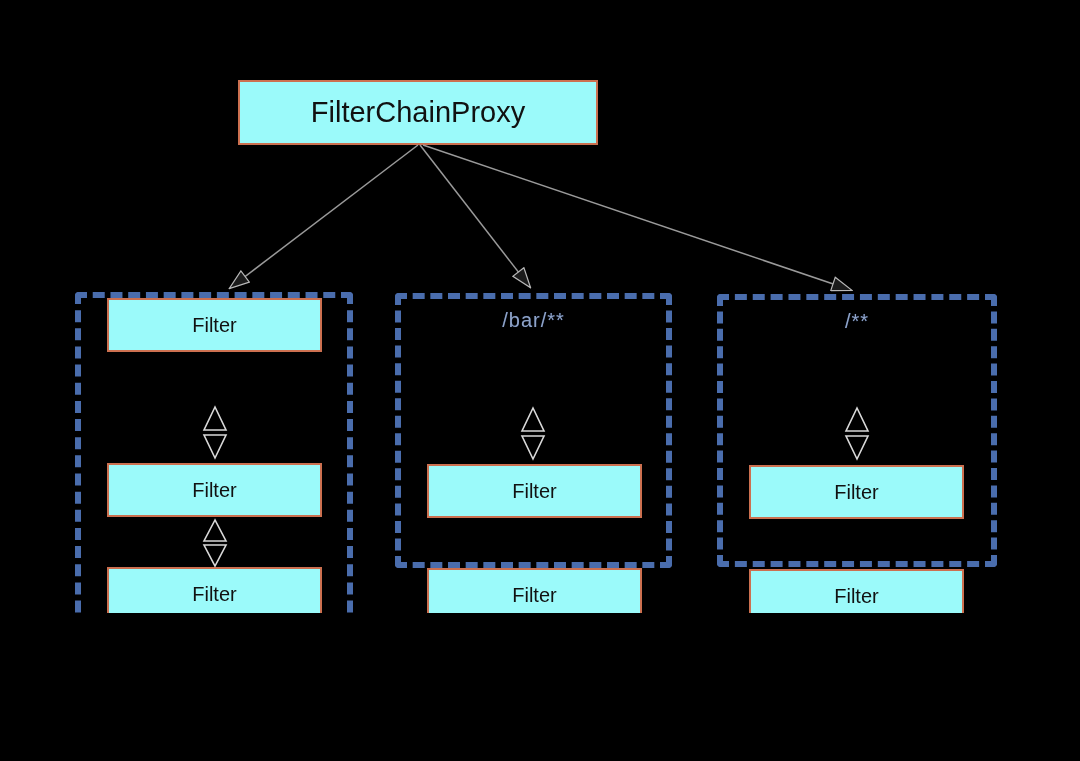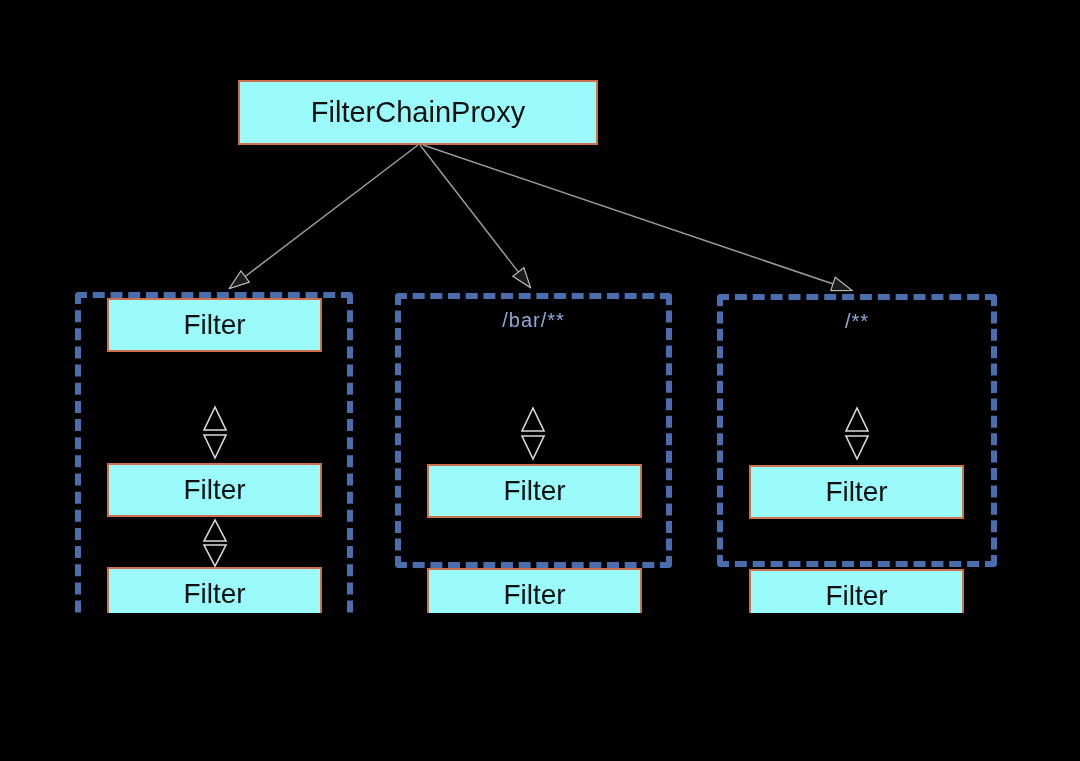--- a/index.html
+++ b/index.html
@@ -38,21 +38,21 @@
   .chain-label{
     position:absolute;left:0;right:0;top:10px;text-align:center;
     font-size:20px;color:var(--c-pattern_text);
     text-shadow:0 0 1px rgba(20,40,80,0.9);
     letter-spacing:1px;
   }
   .filter-box{
     position:absolute;left:26px;width:215px;height:54px;
     background:var(--c-node_fill);border:2px solid var(--c-node_border);
     display:flex;align-items:center;justify-content:center;
-    font-size:28px;color:var(--c-node_text);
+    font-size:20px;color:var(--c-node_text);
   }
   .filter-box:nth-of-type(1){top:52px;}
   .filter-box:nth-of-type(2){top:165px;}
   .filter-box:nth-of-type(3){top:269px;}
   svg.overlay{
     position:absolute;left:0;top:0;width:1080px;height:761px;
     pointer-events:none;
   }
   .connector{stroke:var(--c-connector);stroke-width:1.5;fill:none;}
   .arrowhead{fill:var(--c-arrowhead_fill);stroke:var(--c-arrowhead_edge);stroke-width:1.2;}

